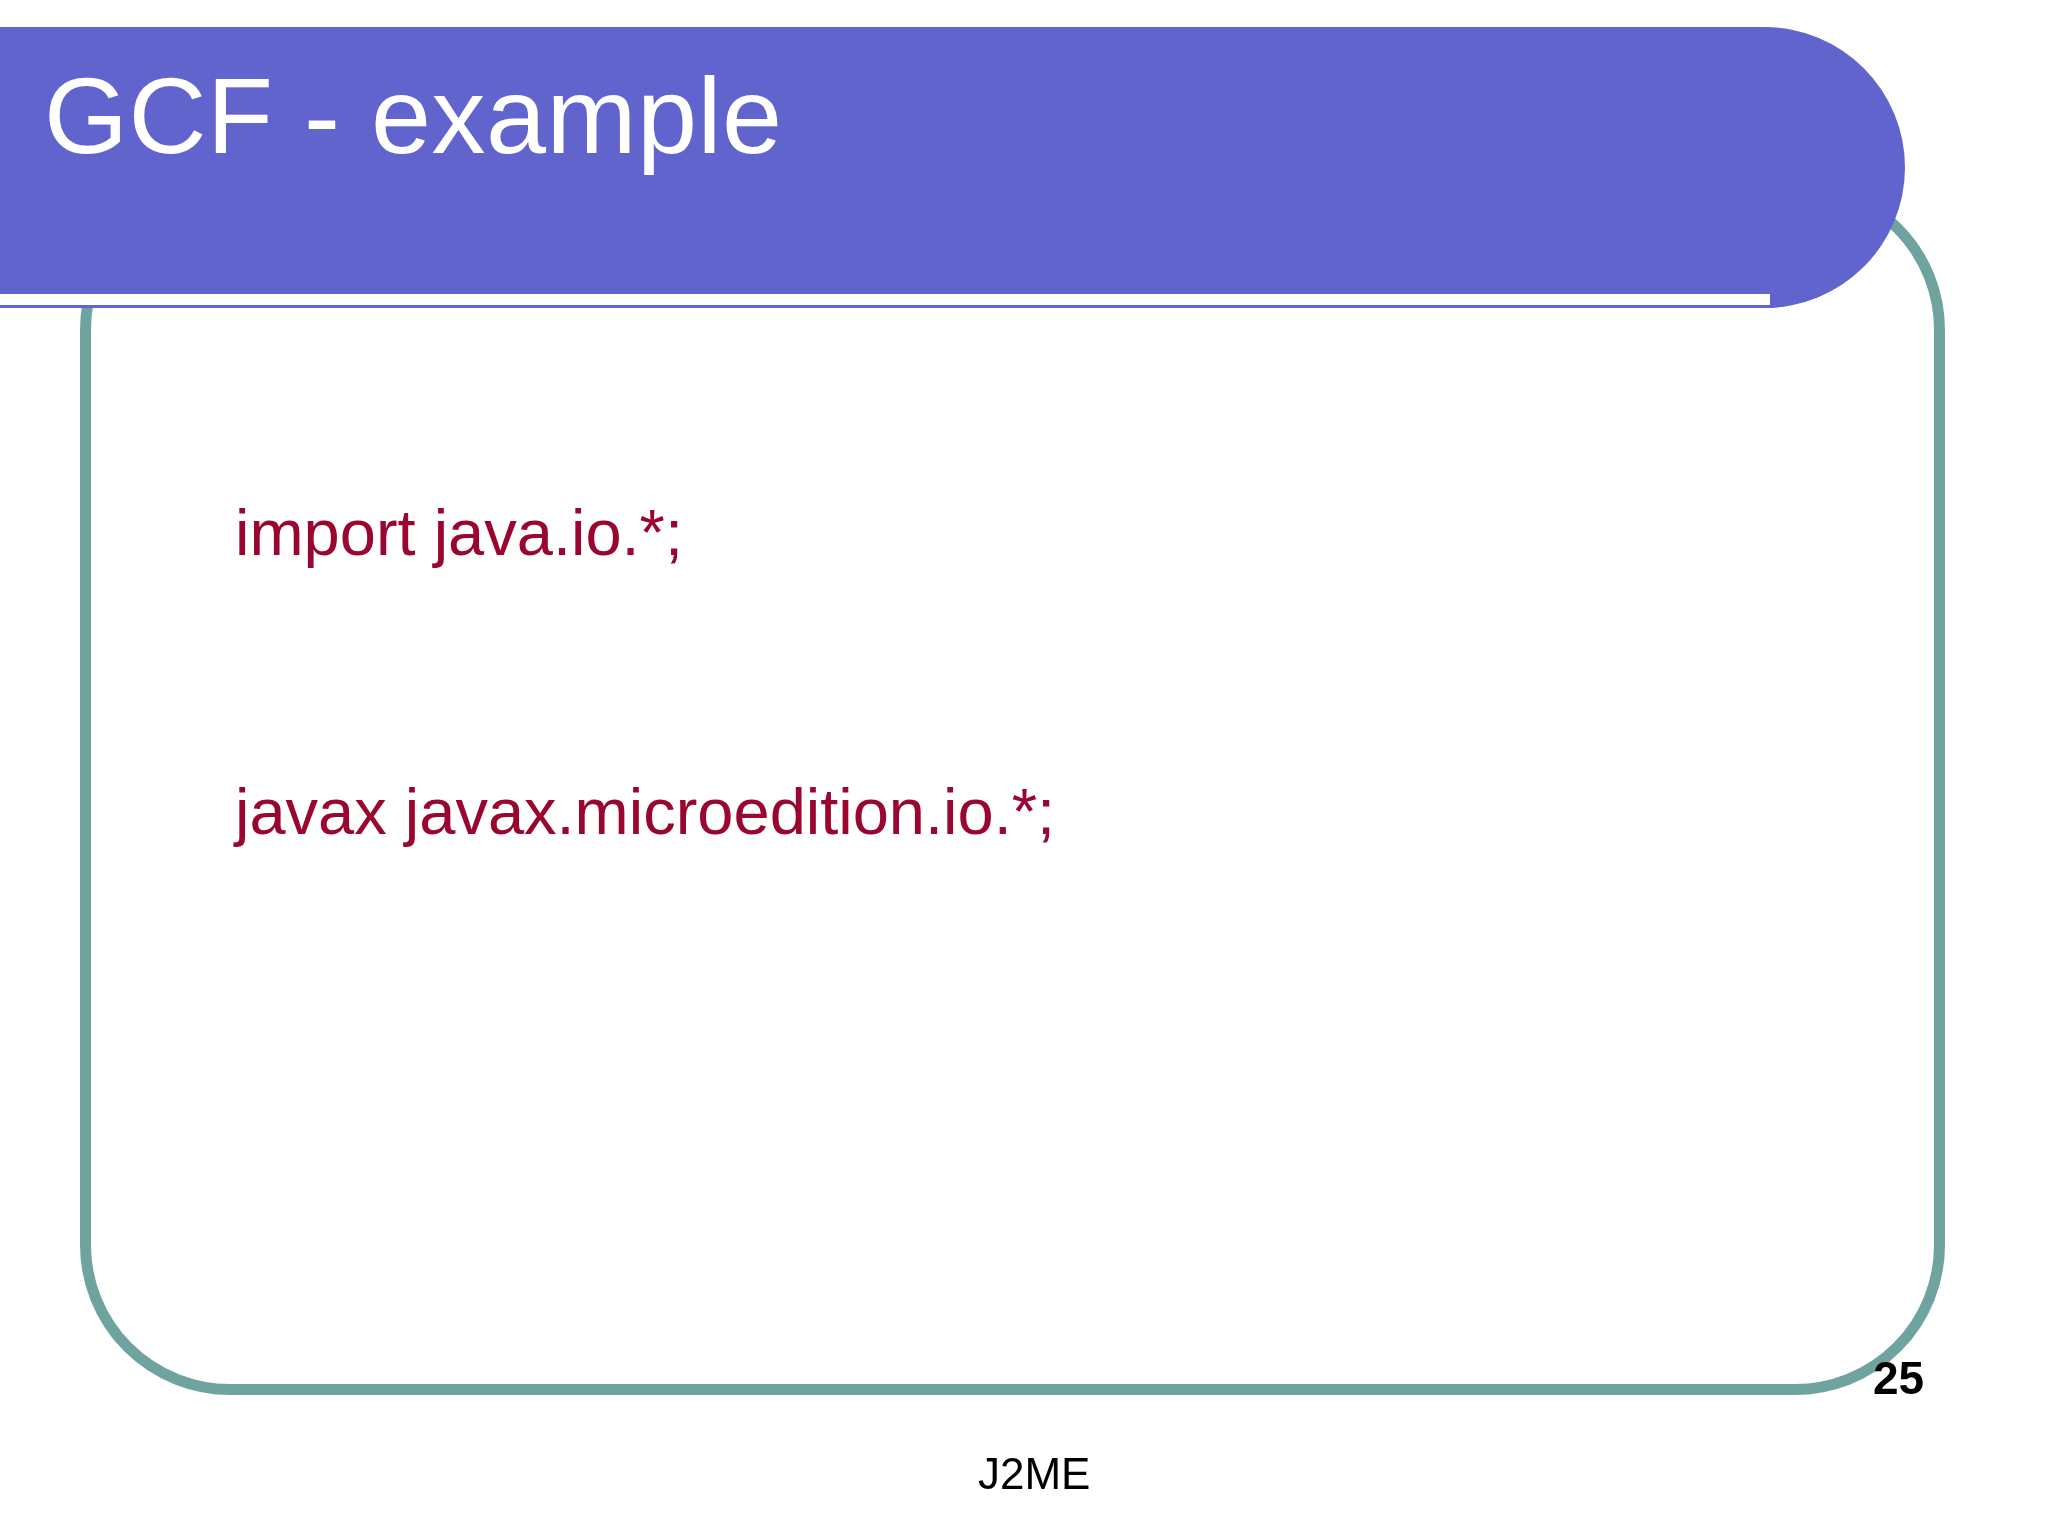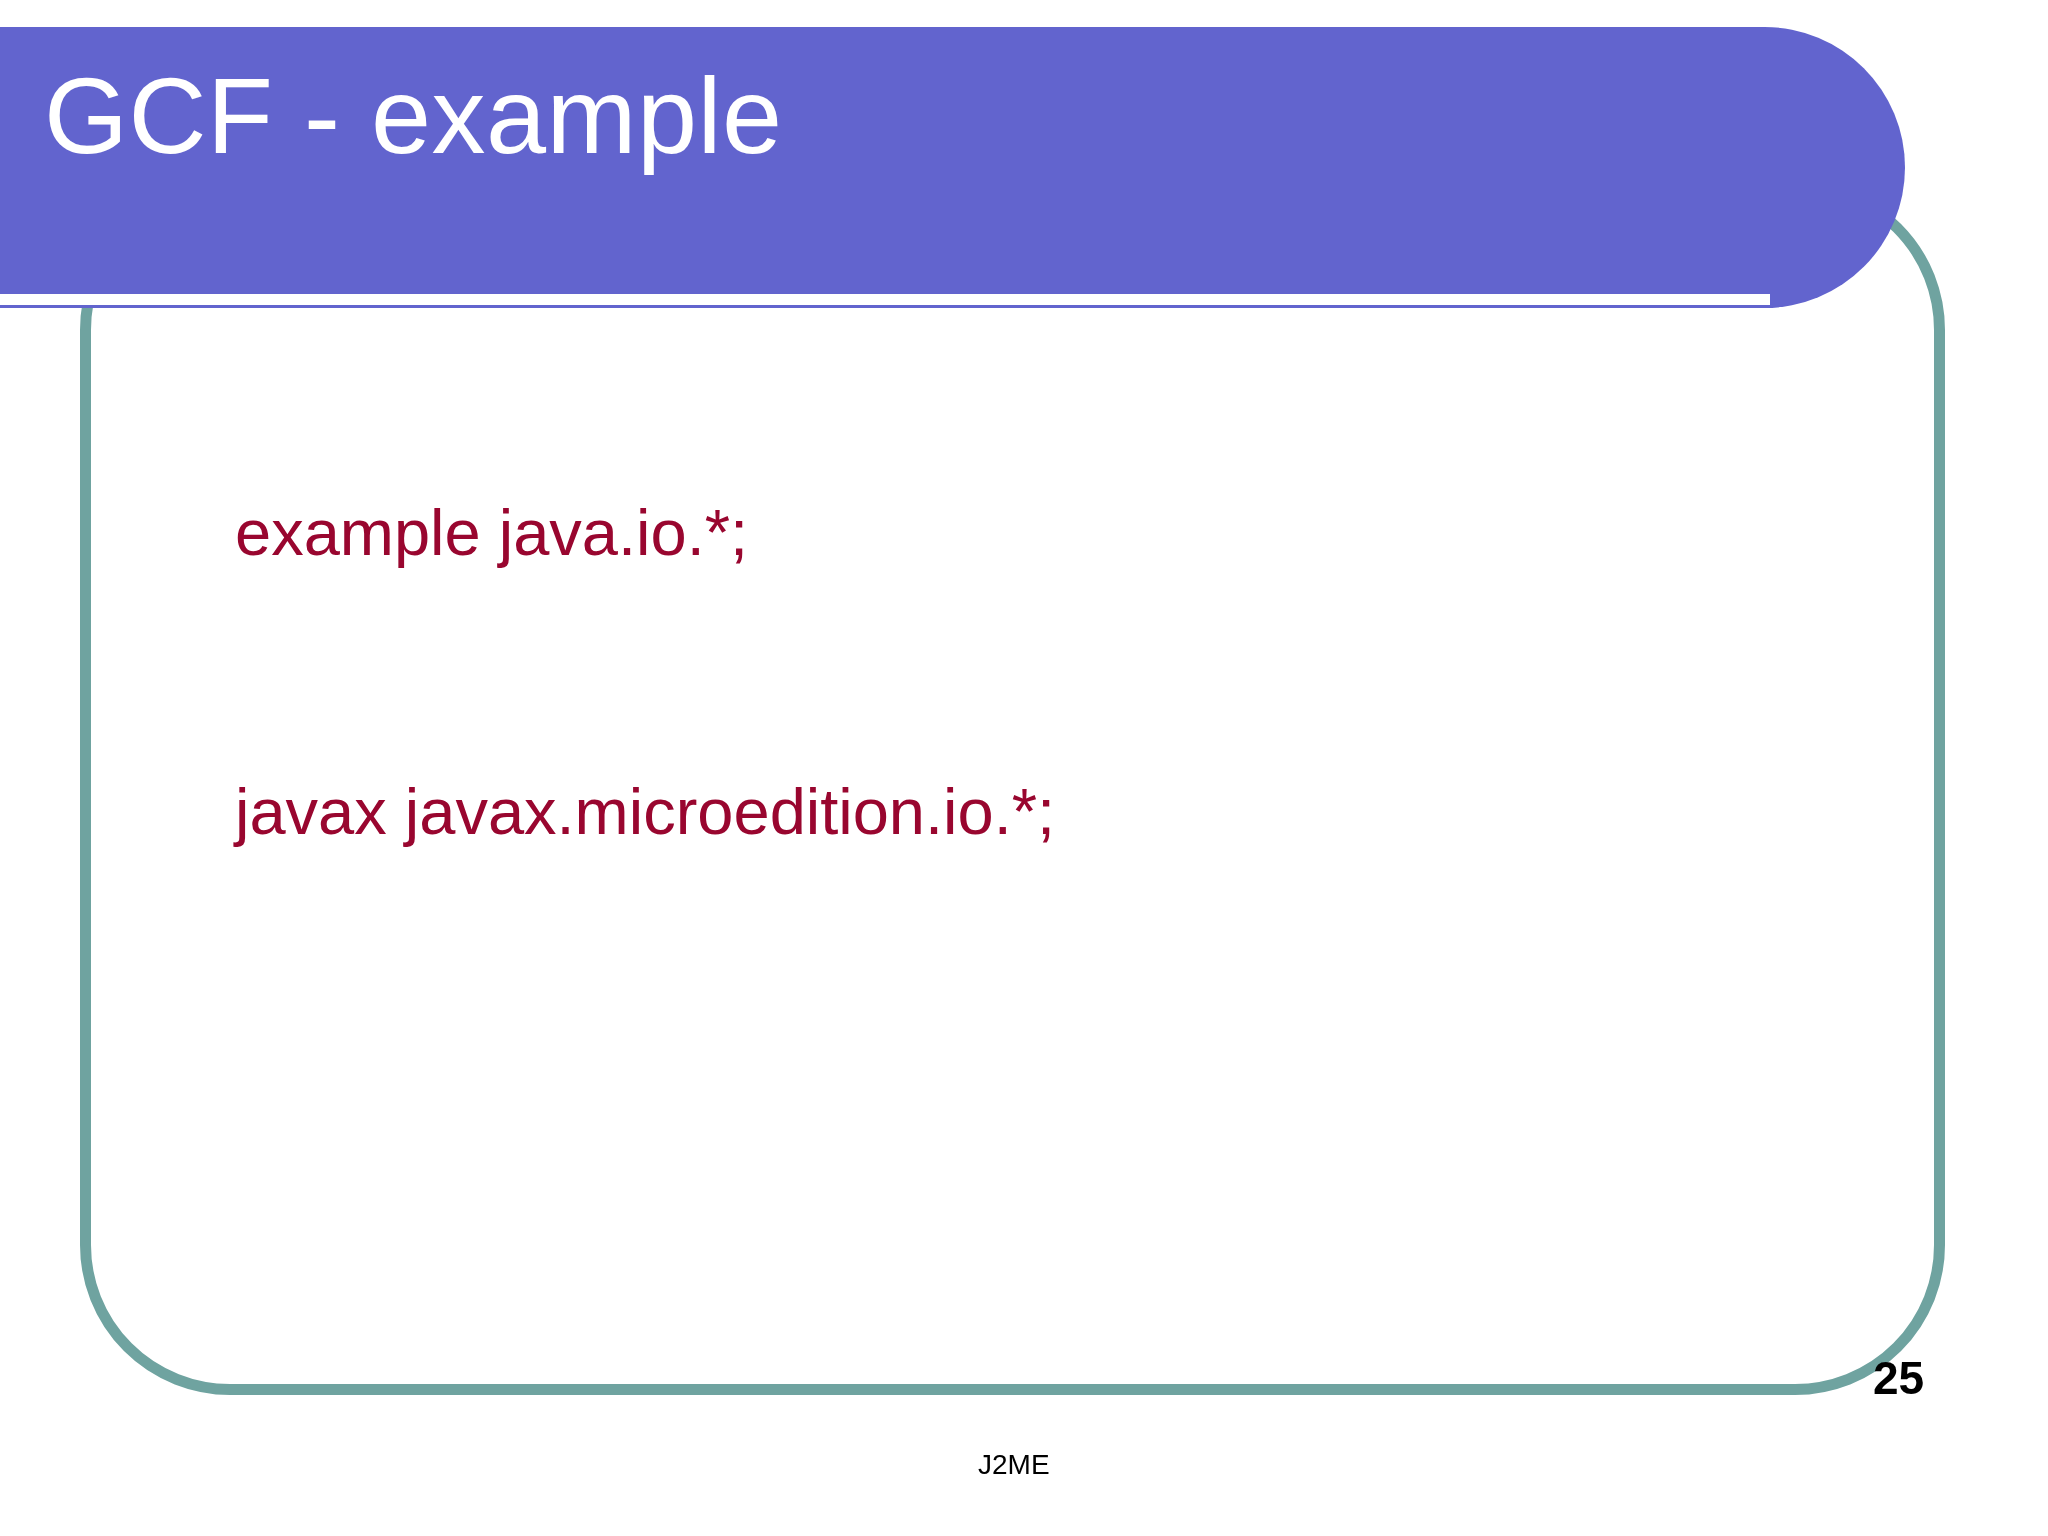--- a/index.html
+++ b/index.html
@@ -84,21 +84,21 @@
     white-space: pre;
     height: 93px;
   }
   .code-line.blank { color: transparent; }
 
   
   .footer-label {
     position: absolute;
     left: 978px;
     top: 1449px;
-    font-size: 28px;
+    font-size: 44px;
     color: #000000;
     white-space: nowrap;
   }
   .page-number {
     position: absolute;
     left: 1873px;
     top: 1351px;
     font-size: 46px;
     font-weight: bold;
     color: #000000;
@@ -112,21 +112,21 @@
 
   <div class="content-frame"></div>
 
   <div class="title-bar">
     <div class="title-rule"></div>
   </div>
   <div class="title-text">GCF - example</div>
 
   <div class="code-clip">
     <div class="code-block">
-      <div class="code-line">example java.io.*;</div>
+      <div class="code-line">import java.io.*;</div>
       <div class="code-line">javax javax.microedition.io.*;</div>
       <div class="code-line blank"></div>
       
       
       
       
       
       
       
       

